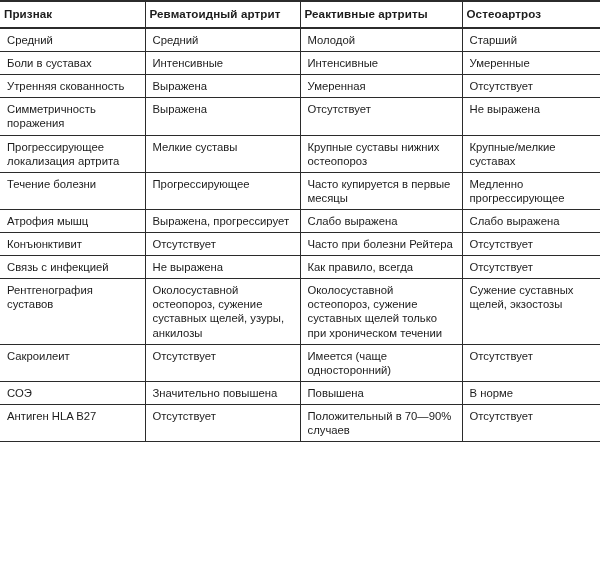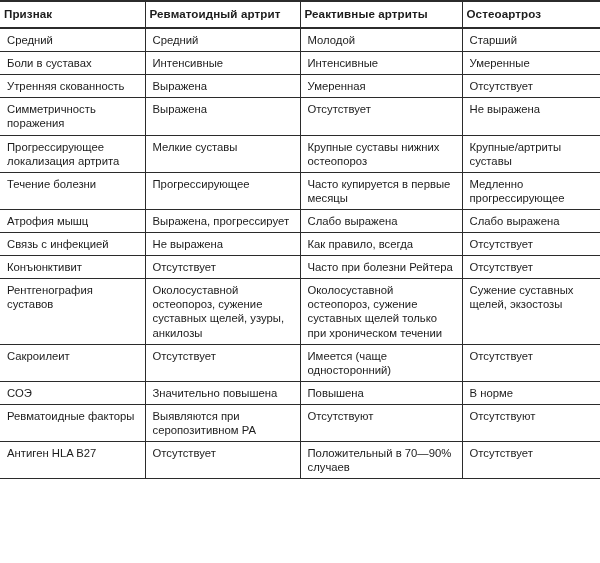--- a/index.html
+++ b/index.html
@@ -123,48 +123,48 @@
         <td>Выражена</td>
         <td>Отсутствует</td>
         <td>Не выражена</td>
       </tr>
 
 
       <tr>
         <td>Прогрессирующее локализация артрита</td>
         <td>Мелкие суставы</td>
         <td>Крупные суставы нижних остеопороз</td>
-        <td>Крупные/артриты суставы</td>
+        <td>Крупные/мелкие суставах</td>
       </tr>
 
       <tr>
         <td>Течение болезни</td>
         <td>Прогрессирующее</td>
         <td>Часто купируется в первые месяцы</td>
         <td>Медленно прогрессирующее</td>
       </tr>
 
       <tr>
         <td>Атрофия мышц</td>
         <td>Выражена, прогрессирует</td>
         <td>Слабо выражена</td>
         <td>Слабо выражена</td>
       </tr>
 
       <tr>
-        <td>Связь с инфекцией</td>
-        <td>Не выражена</td>
-        <td>Как правило, всегда</td>
+        <td>Конъюнктивит</td>
+        <td>Отсутствует</td>
+        <td>Часто при болезни Рейтера</td>
         <td>Отсутствует</td>
       </tr>
 
       <tr>
-        <td>Конъюнктивит</td>
-        <td>Отсутствует</td>
-        <td>Часто при болезни Рейтера</td>
+        <td>Связь с инфекцией</td>
+        <td>Не выражена</td>
+        <td>Как правило, всегда</td>
         <td>Отсутствует</td>
       </tr>
 
       <tr>
         <td>Рентгенография суставов</td>
         <td>Околосуставной остеопороз, сужение суставных щелей, узуры, анкилозы</td>
         <td>Околосуставной остеопороз, сужение суставных щелей только при хроническом течении</td>
         <td>Сужение суставных щелей, экзостозы</td>
       </tr>
 
@@ -175,26 +175,20 @@
         <td>Отсутствует</td>
       </tr>
 
       <tr>
         <td>СОЭ</td>
         <td>Значительно повышена</td>
         <td>Повышена</td>
         <td>В норме</td>
       </tr>
 
-      <tr>
-        <td>Ревматоидные факторы</td>
-        <td>Выявляются при серопозитивном РА</td>
-        <td>Отсутствуют</td>
-        <td>Отсутствуют</td>
-      </tr>
 
       <tr>
         <td>Антиген HLA B27</td>
         <td>Отсутствует</td>
         <td>Положительный в 70—90% случаев</td>
         <td>Отсутствует</td>
       </tr>
 
     </tbody>
   </table>

